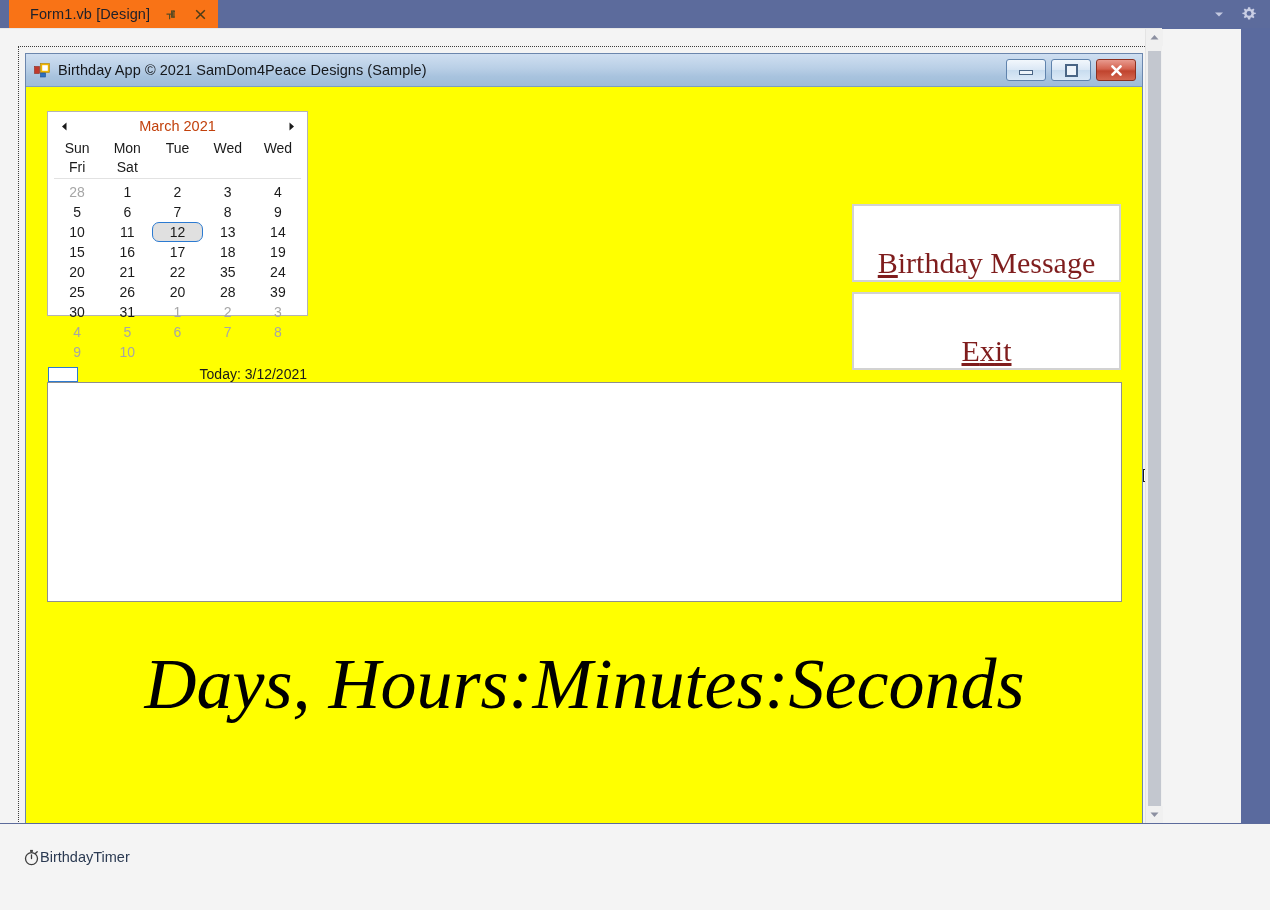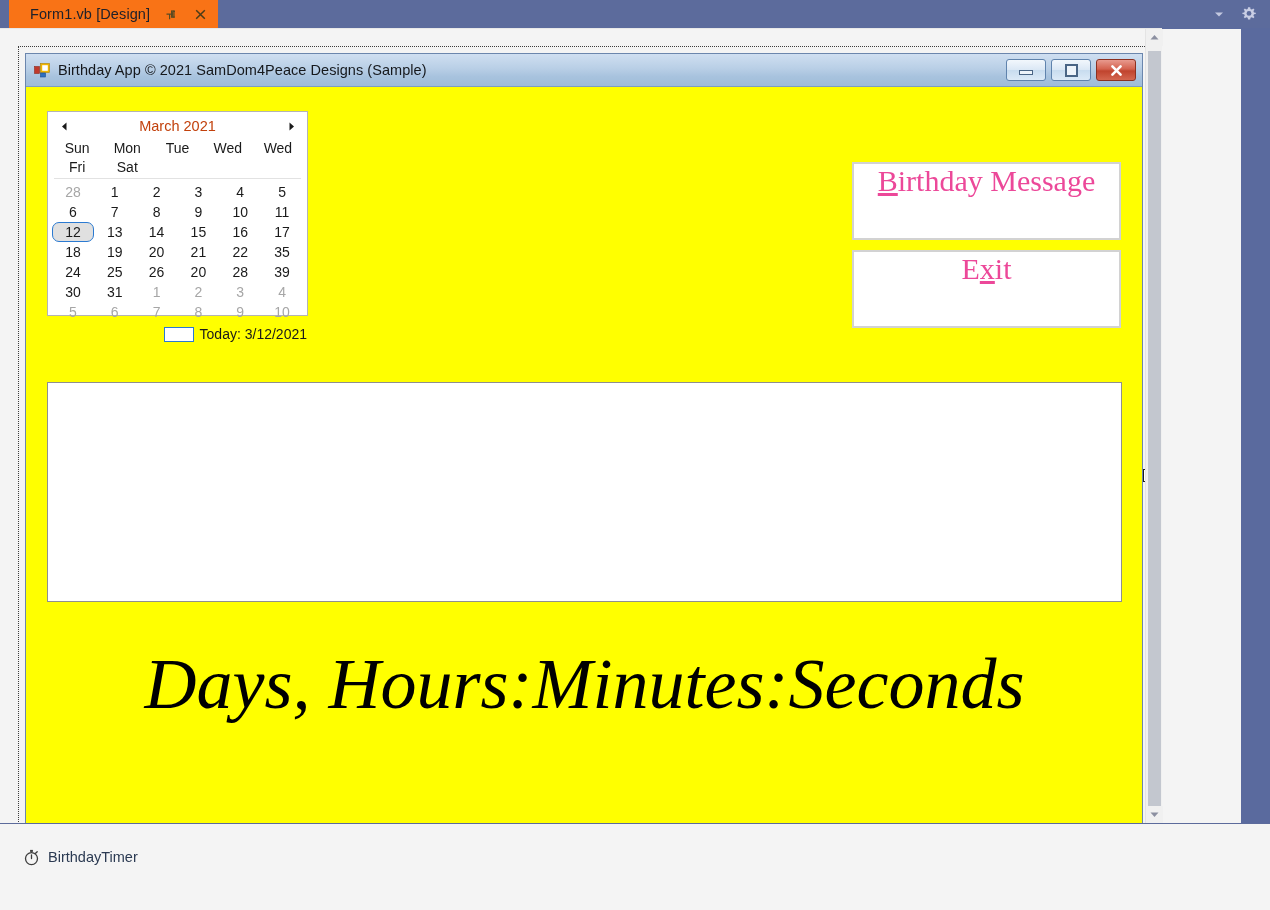--- a/index.html
+++ b/index.html
@@ -206,21 +206,21 @@
     color: #1a1a1a;
     padding-bottom: 3px;
   }
   #cal-sep {
     height: 1px;
     background: #e2e2e2;
     margin: 0 6px;
   }
   #cal-grid {
     display: grid;
-    grid-template-columns: repeat(6, 1fr);
+    grid-template-columns: repeat(5, 1fr);
     padding: 3px 4px 0 4px;
     box-sizing: border-box;
   }
   .cal-cell {
     height: 20px;
     display: flex;
     align-items: center;
     justify-content: center;
     font-size: 14px;
     color: #1a1a1a;
@@ -228,21 +228,21 @@
   }
   .cal-cell.dim { color: #a6a6a6; }
   .cal-cell.selected {
     background: #e0e0e0;
     border: 1px solid #2b7ad1;
     border-radius: 7px;
   }
   #cal-footer {
     display: flex;
     align-items: center;
-    justify-content: flex-end;
+    justify-content: space-between;
     gap: 6px;
     margin-top: 4px;
   }
   #cal-today-swatch {
     width: 30px; height: 15px;
     border: 1px solid #2b7ad1;
     background: #ffffff;
     box-sizing: border-box;
   }
   #cal-today-text {
@@ -250,35 +250,37 @@
     color: #1a1a1a;
   }
 
   
   .form-button {
     position: absolute;
     background: #ffffff;
     border: 2px solid #d2d2d2;
     box-sizing: border-box;
     display: flex;
-    align-items: flex-start;
+    align-items: flex-end;
     justify-content: center;
     font-family: "Liberation Serif", serif;
-    color: #ec4899;
+    color: #7f1d1d;
     cursor: default;
+    margin-top: 42px;
   }
   #btn-birthday-message {
     left: 826px; top: 75px;
     width: 269px; height: 78px;
     font-size: 30px;
   }
   #btn-exit {
     left: 826px; top: 163px;
     width: 269px; height: 78px;
     font-size: 30px;
+    text-decoration: underline;
   }
   .form-button u { text-decoration: underline; }
 
   
   #message-textbox {
     position: absolute;
     left: 21px; top: 295px;
     width: 1075px; height: 220px;
     background: #ffffff;
     border: 1px solid #8f8f8f;
@@ -329,21 +331,20 @@
     width: 1270px; height: 87px;
     background: #f4f4f4;
     border-top: 1px solid #5c6b9c;
     box-sizing: border-box;
   }
   #tray-item {
     position: absolute;
     left: 22px; top: 24px;
     display: flex;
     align-items: center;
-    gap: 8px;
   }
   #tray-item .tray-icon {
     width: 18px; height: 18px;
     display: flex; align-items: center; justify-content: center;
     color: #3c3c3c;
   }
   #tray-item .tray-label {
     font-size: 14.5px;
     color: #2b3a52;
   }

